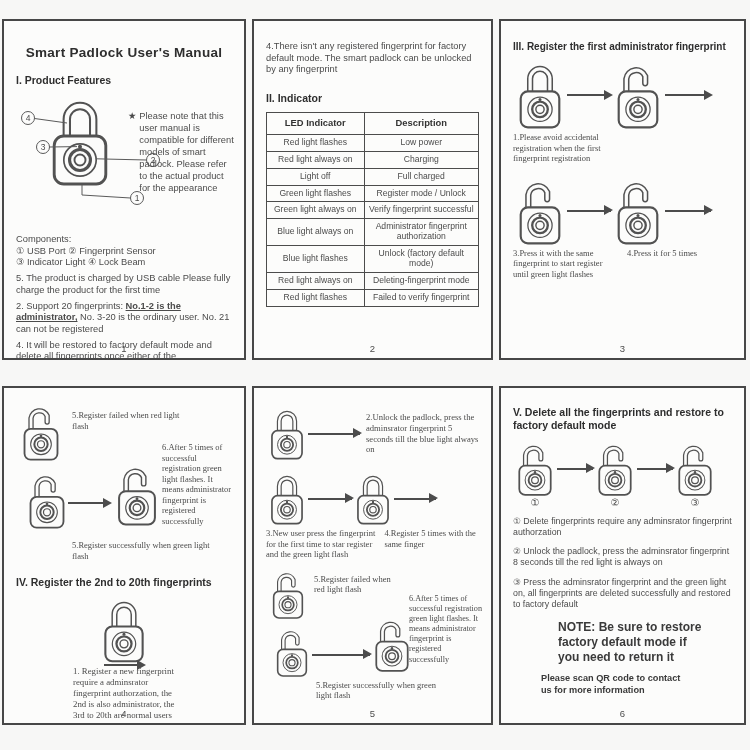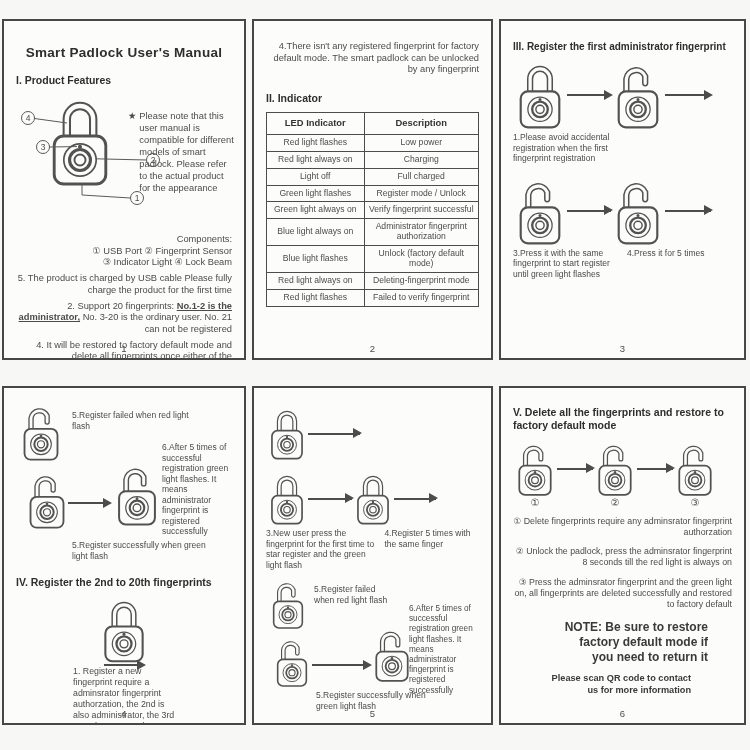--- a/index.html
+++ b/index.html
@@ -2,22 +2,22 @@
 <html><head>
 <meta charset="utf-8">
 <style>
   html,body{margin:0;padding:0;}
   body{width:750px;height:750px;background:#f7f7f6;font-family:"Liberation Sans",sans-serif;}
   .sheet{display:grid;grid-template-columns:244px 241px 247px;grid-template-rows:341px 339px;column-gap:6px;row-gap:26px;padding:19px 0 0 2px;}
   .page{box-sizing:border-box;background:#fcfcfb;border:2px solid #474747;padding:12px 12px;position:relative;overflow:hidden;color:#4b4b4b;}
   .pnum{position:absolute;left:0;right:0;bottom:4px;text-align:center;font-size:9.5px;color:#4b4b4b;}
   .h1{font-size:13.5px;font-weight:bold;color:#2e2e2e;text-align:center;margin:12px 0 14px;letter-spacing:.3px;}
   .h2{font-size:10.5px;font-weight:bold;color:#2e2e2e;margin:6px 0 8px;}
-  .bt{font-size:9.3px;line-height:1.26;margin:4px 0;text-align:right;}
-  .cap{font-size:8.5px;line-height:1.24;color:#4b4b4b;}
+  .bt{font-size:9.3px;line-height:1.26;margin:4px 0;}
+  .cap{font-size:8.5px;line-height:1.24;color:#4b4b4b;font-family:Liberation Serif, serif;}
   .bu{font-weight:bold;text-decoration:underline;}
   .b{font-weight:bold;color:#3a3a3a;}
   table{border-collapse:collapse;width:100%;margin-top:4px;}
   th,td{border:1.5px solid #4c4c4c;text-align:center;vertical-align:middle;padding:3px 2px;font-size:8.6px;line-height:1.15;color:#4b4b4b;}
   th{font-size:9.4px;font-weight:bold;padding:5px 2px;color:#333;}
   .arrow{display:inline-block;height:2px;background:#4c4c4c;position:relative;flex:none;}
   .arrow:after{content:"";position:absolute;right:-2px;top:-4.5px;width:0;height:0;border-left:9px solid #4c4c4c;border-top:5px solid transparent;border-bottom:5px solid transparent;}
   .figrow{display:flex;align-items:center;}
   .abs{position:absolute;}
   .lock{flex:none;display:block;}
@@ -212,20 +212,21 @@
 
     <div class="pnum">4</div>
   </div>
 
   <div class="page">
     <div class="figrow" style="margin-top:6px;">
       <svg class="lock" width="42" height="55" viewBox="0 0 60 78">
           <use href="#lockc"></use>
         </svg>
       <span class="arrow" style="width:52px;"></span>
+      <div class="cap" style="width:118px;margin-left:6px;font-size:8.6px;">2.Unlock the padlock, press the adminsrator fingerprint 5 seconds till the blue light always on</div>
     </div>
 
     <div class="figrow" style="margin-top:10px;">
       <svg class="lock" width="42" height="55" viewBox="0 0 60 78">
           <use href="#lockc"></use>
         </svg>
       <span class="arrow" style="width:44px;"></span>
       <svg class="lock" width="42" height="55" viewBox="0 0 60 78">
           <use href="#lockc"></use>
         </svg>

